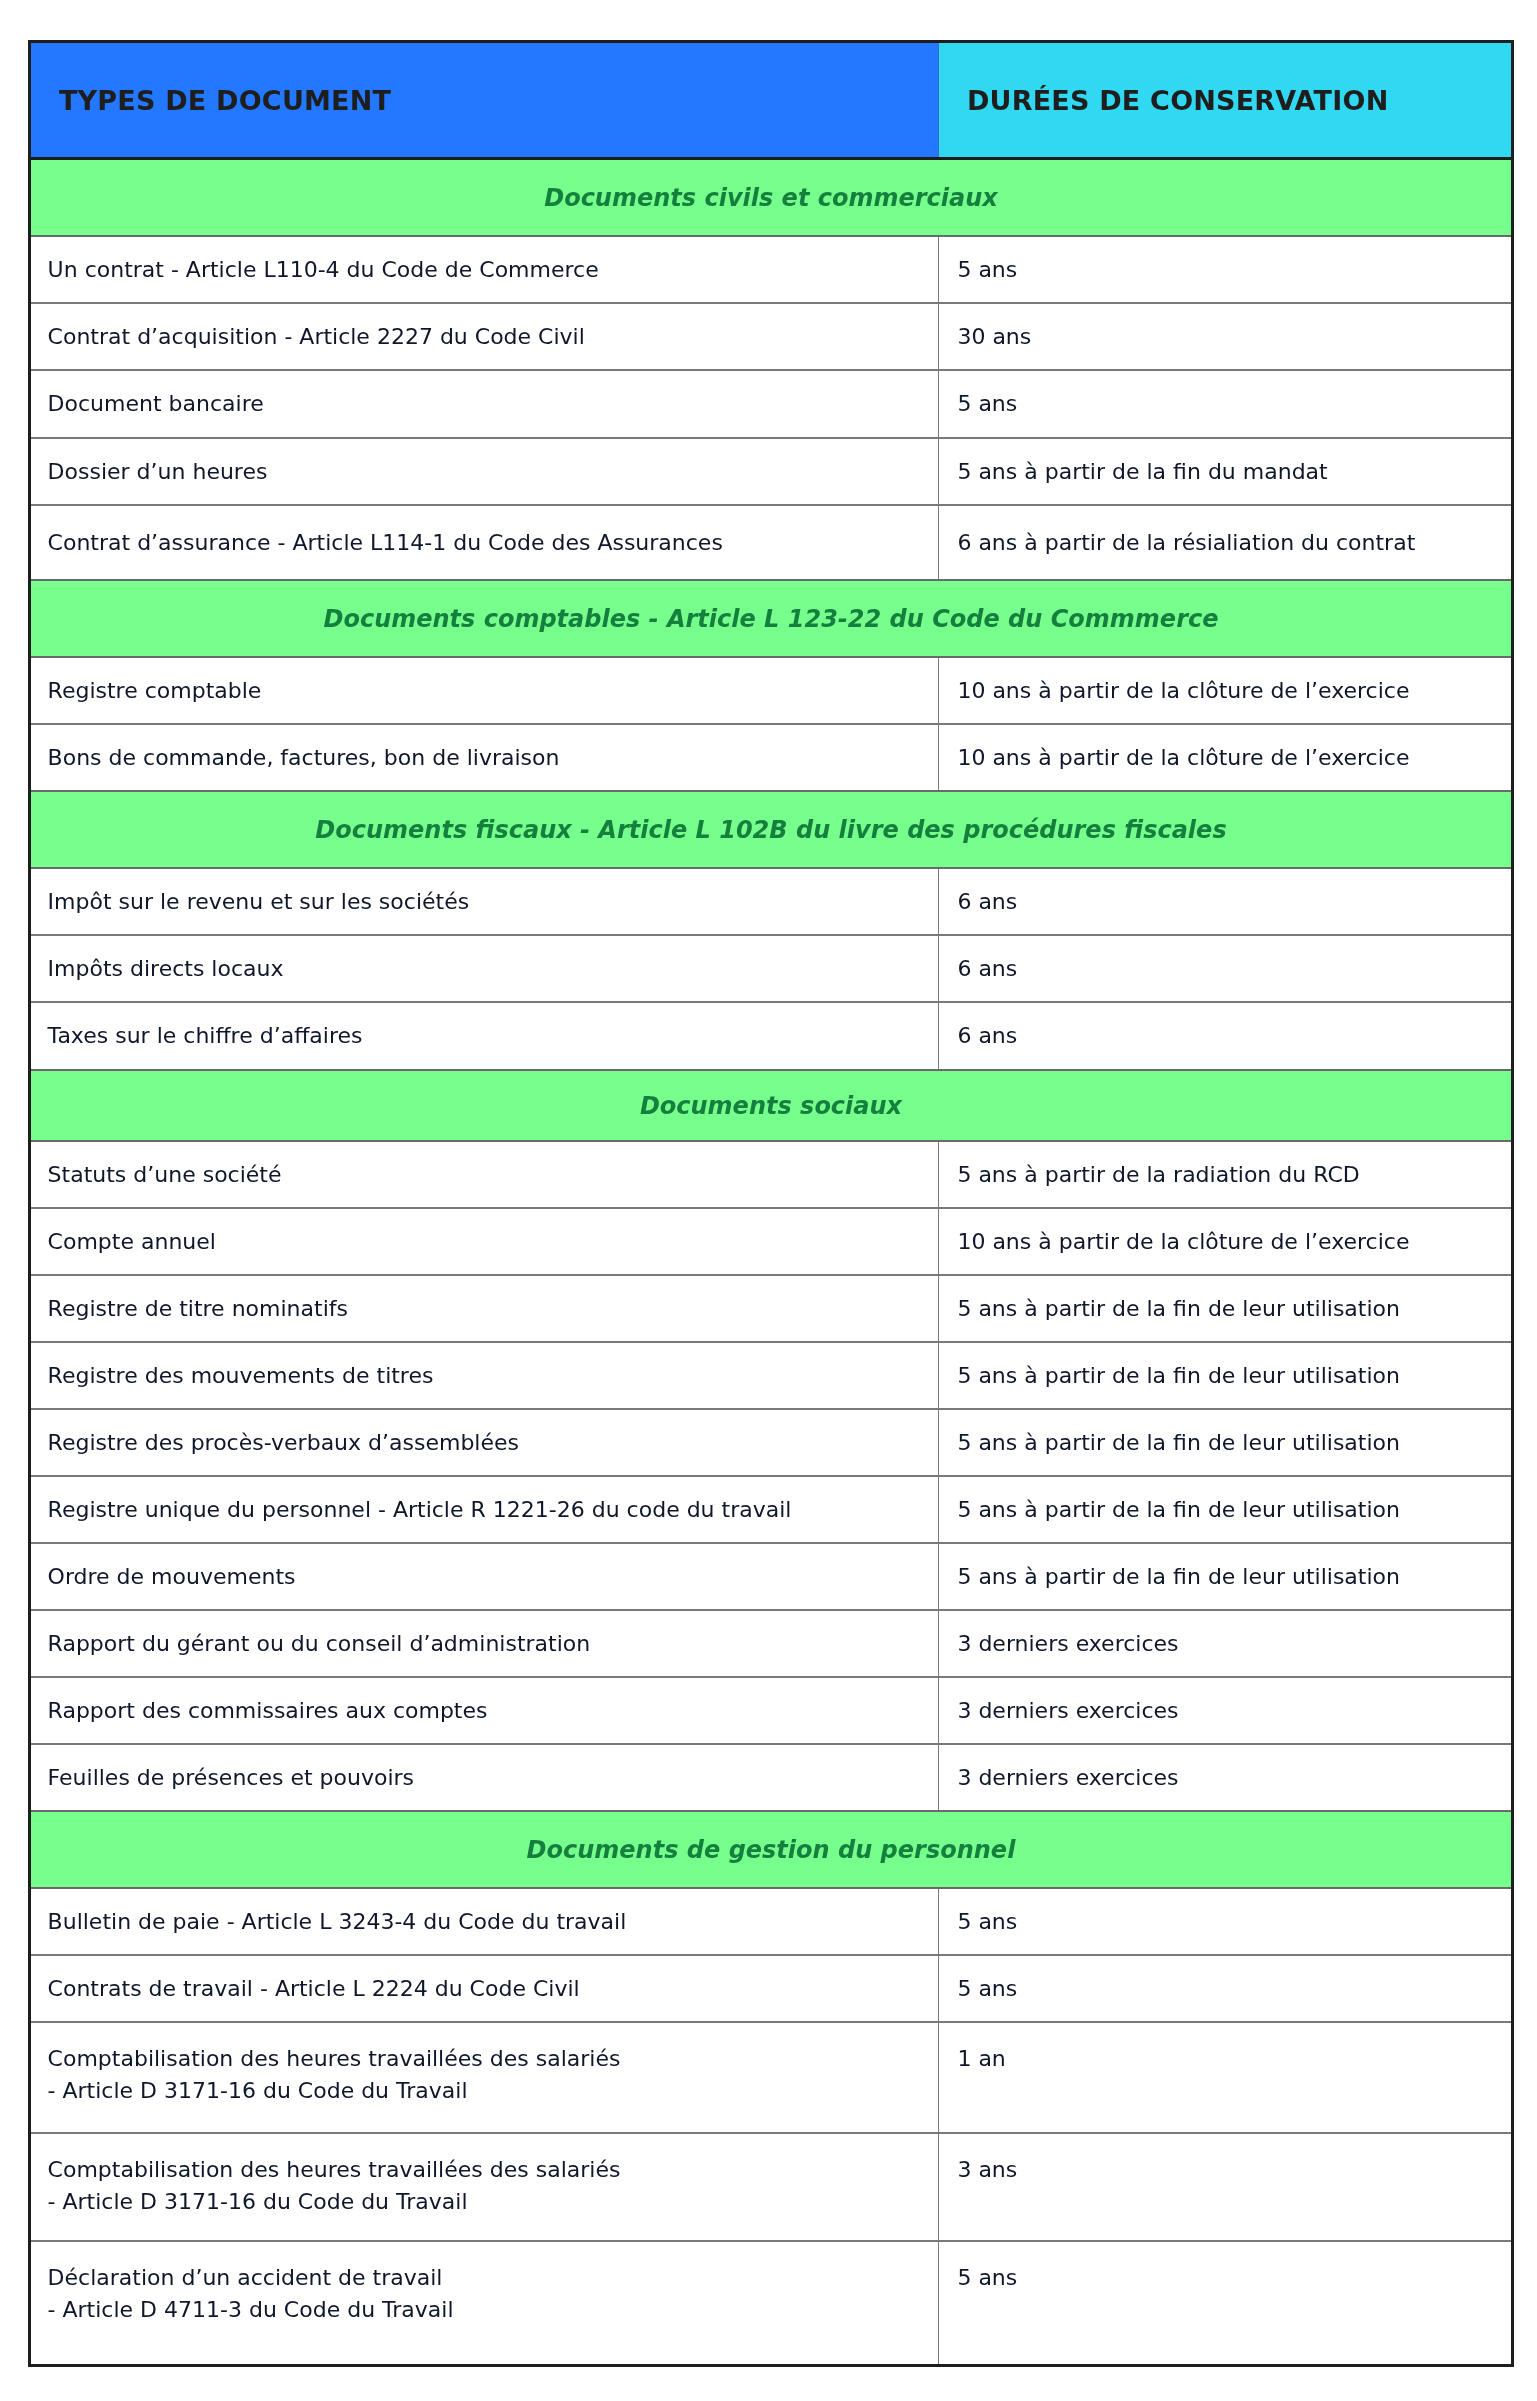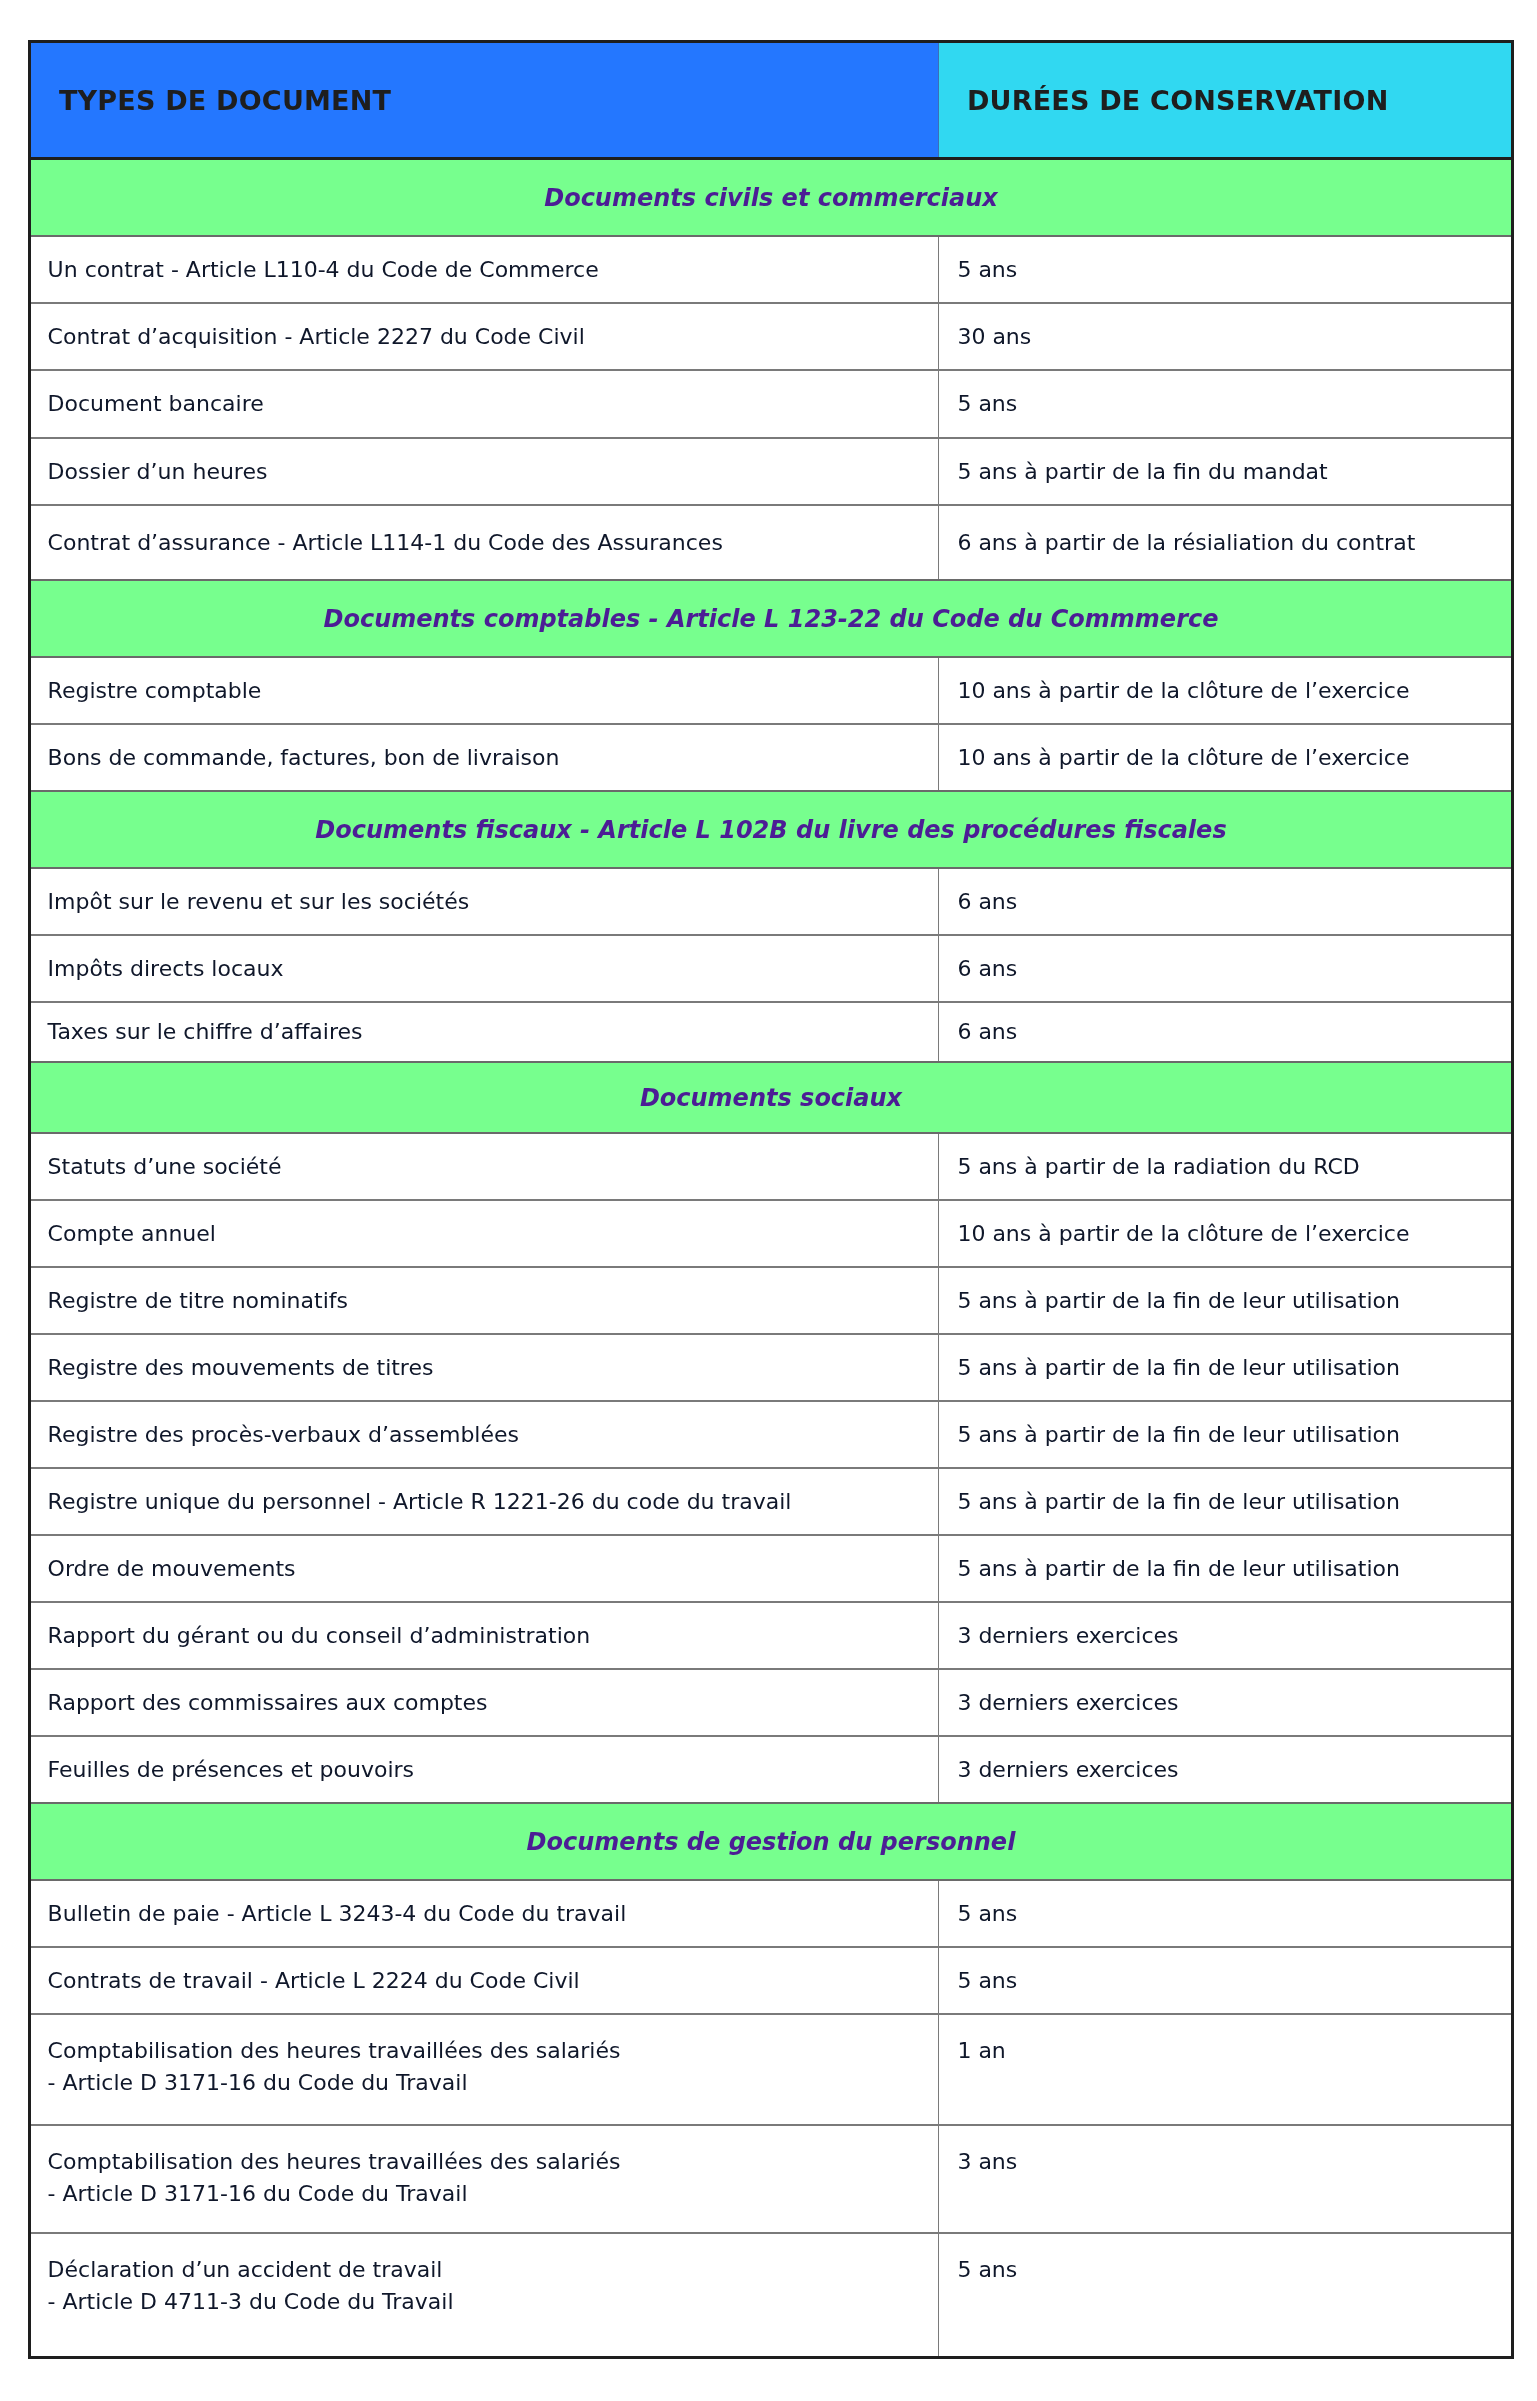--- a/index.html
+++ b/index.html
@@ -9,21 +9,21 @@
     position: absolute; left: 28px; top: 40px; width: 1486px;
     border: 3.7px solid #1e1e1e; box-sizing: border-box;
     background: #ffffff;
   }
   .hdr { display: flex; height: 117px; border-bottom: 3.7px solid #1e1e1e; box-sizing: border-box; }
   .hdr .c1 { width: 908px; background: #2477ff; border-right: 1.8px solid #3a6fb8; box-sizing: border-box; }
   .hdr .c2 { flex: 1; background: #31d8f1; }
   .hdr .cell { display: flex; align-items: center; padding-left: 28px; font-size: 27px; font-weight: bold;
                color: #1e1e1e; letter-spacing: 0.2px; }
   .section {
-    background: #77ff8e; text-align: center; font-style: italic; font-weight: bold; color: #4c1d95;
+    background: #77ff8e; text-align: center; font-style: italic; font-weight: bold; color: #15803d;
     font-size: 24px; display: flex; align-items: center; justify-content: center;
     border-bottom: 2.8px solid #6a6a6a; box-sizing: border-box;
   }
   .row { display: flex; border-bottom: 2.8px solid #7a7a7a; box-sizing: border-box; }
   .row:last-child { border-bottom: none; }
   .row .cell { color: #0f172a; font-size: 22px; padding-left: 16.6px; box-sizing: border-box;
                display: flex; align-items: center; line-height: 32px; }
   .row .c1 { width: 908px; border-right: 1.8px solid #7a7a7a; }
   .row .c2 { flex: 1; padding-left: 18.4px; }
   .row.tall .cell { align-items: flex-start; padding-top: 20px; }
@@ -108,21 +108,21 @@
       </div>
   </div>
   <div class="row" style="height:67px">
     <div class="cell c1">
         <span>Impôts directs locaux</span>
       </div>
     <div class="cell c2">
         <span>6 ans</span>
       </div>
   </div>
-  <div class="row" style="height:60px; border-bottom:2.8px solid #6a6a6a">
+  <div class="row" style="height:68px; border-bottom:2.8px solid #6a6a6a">
     <div class="cell c1">
         <span>Taxes sur le chiffre d’affaires</span>
       </div>
     <div class="cell c2">
         <span>6 ans</span>
       </div>
   </div>
 
   <div class="section" style="height:71px">Documents sociaux</div>
   <div class="row" style="height:67px">

